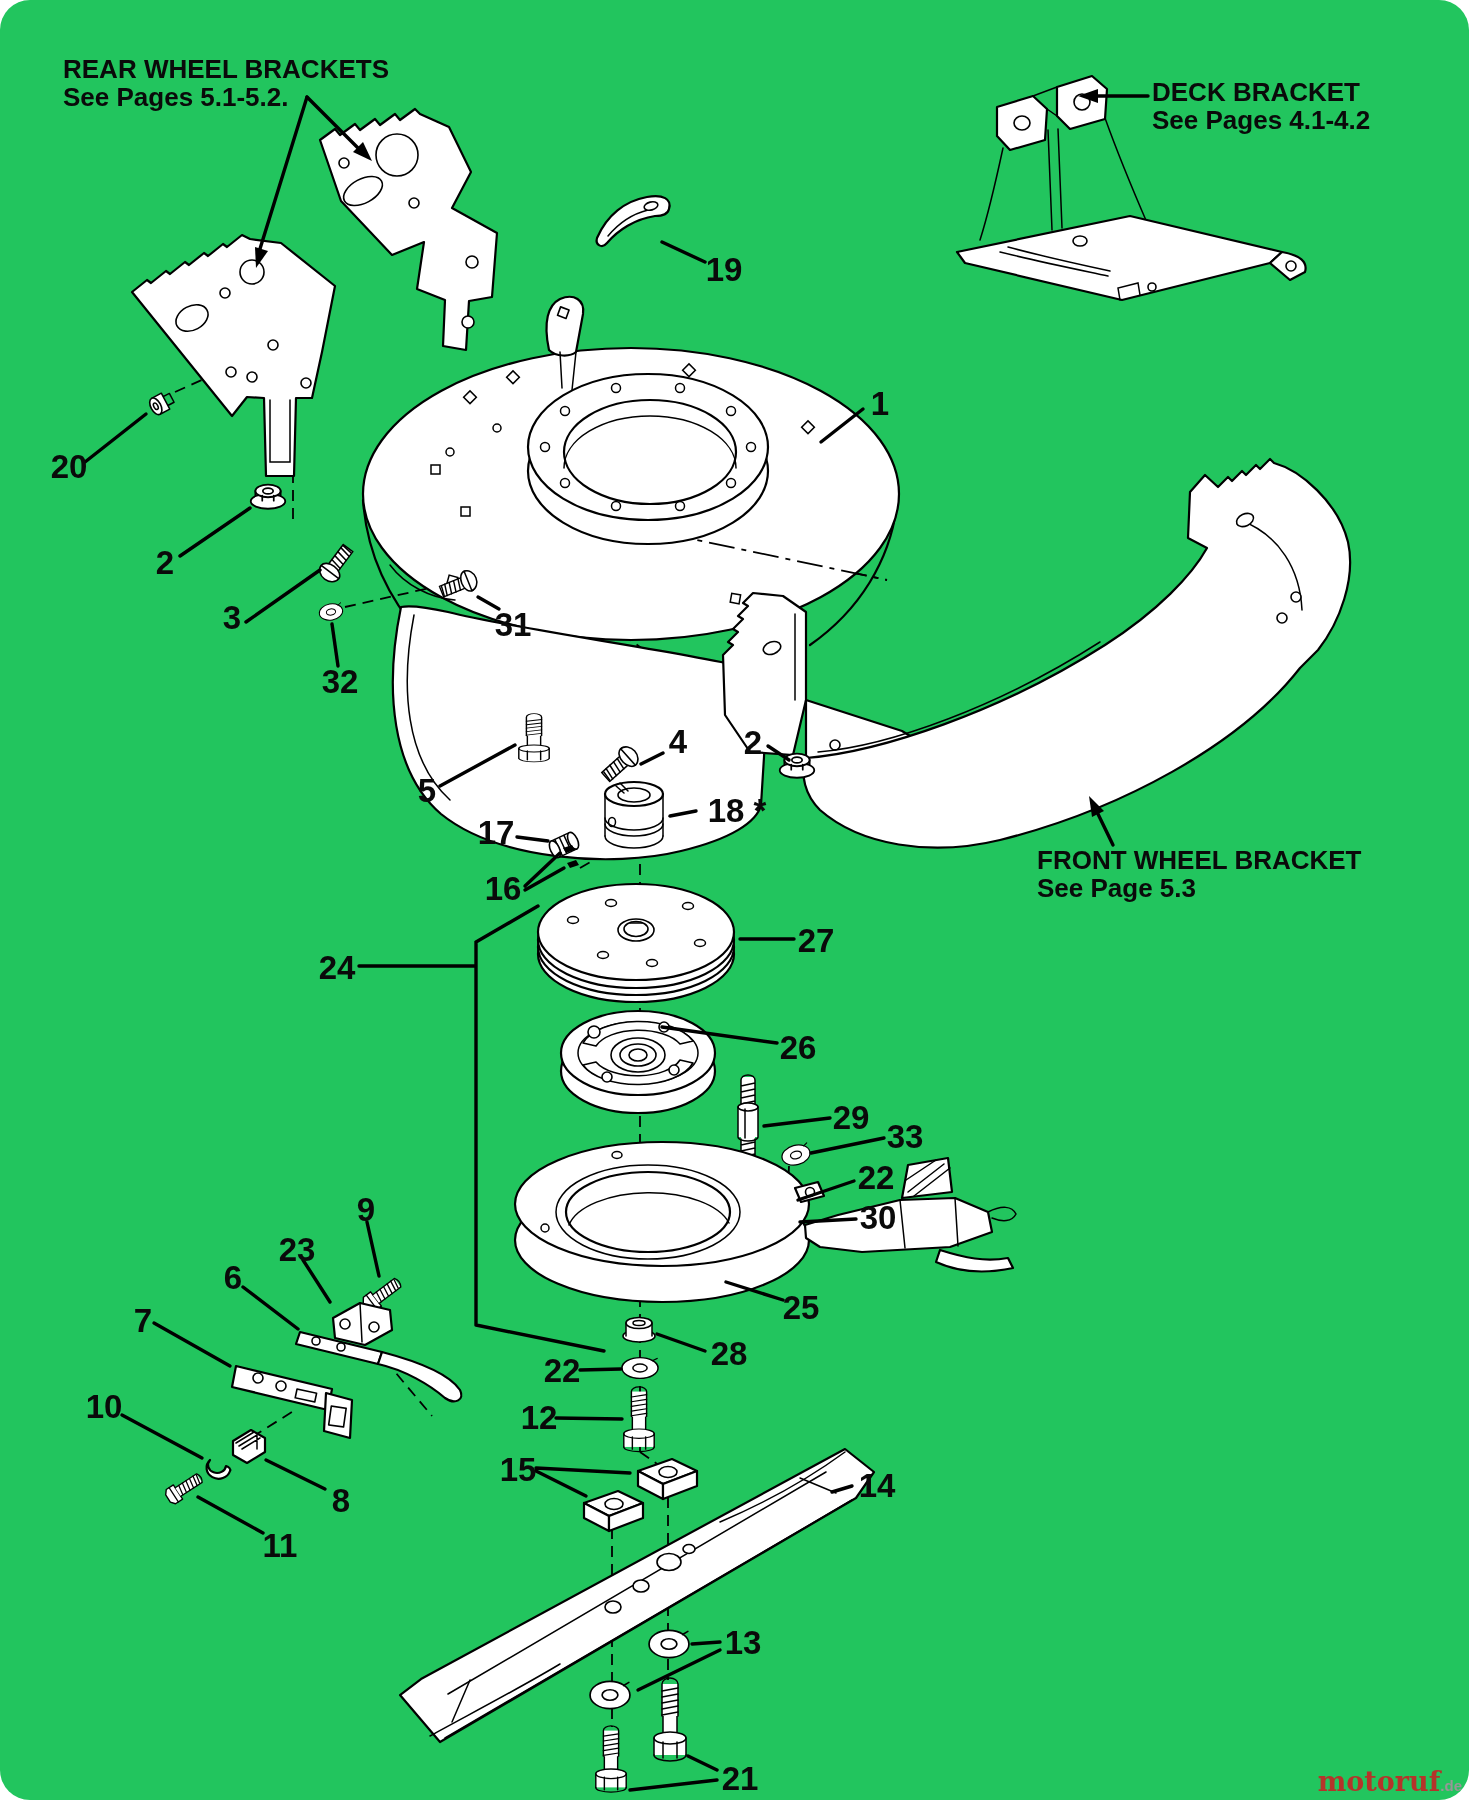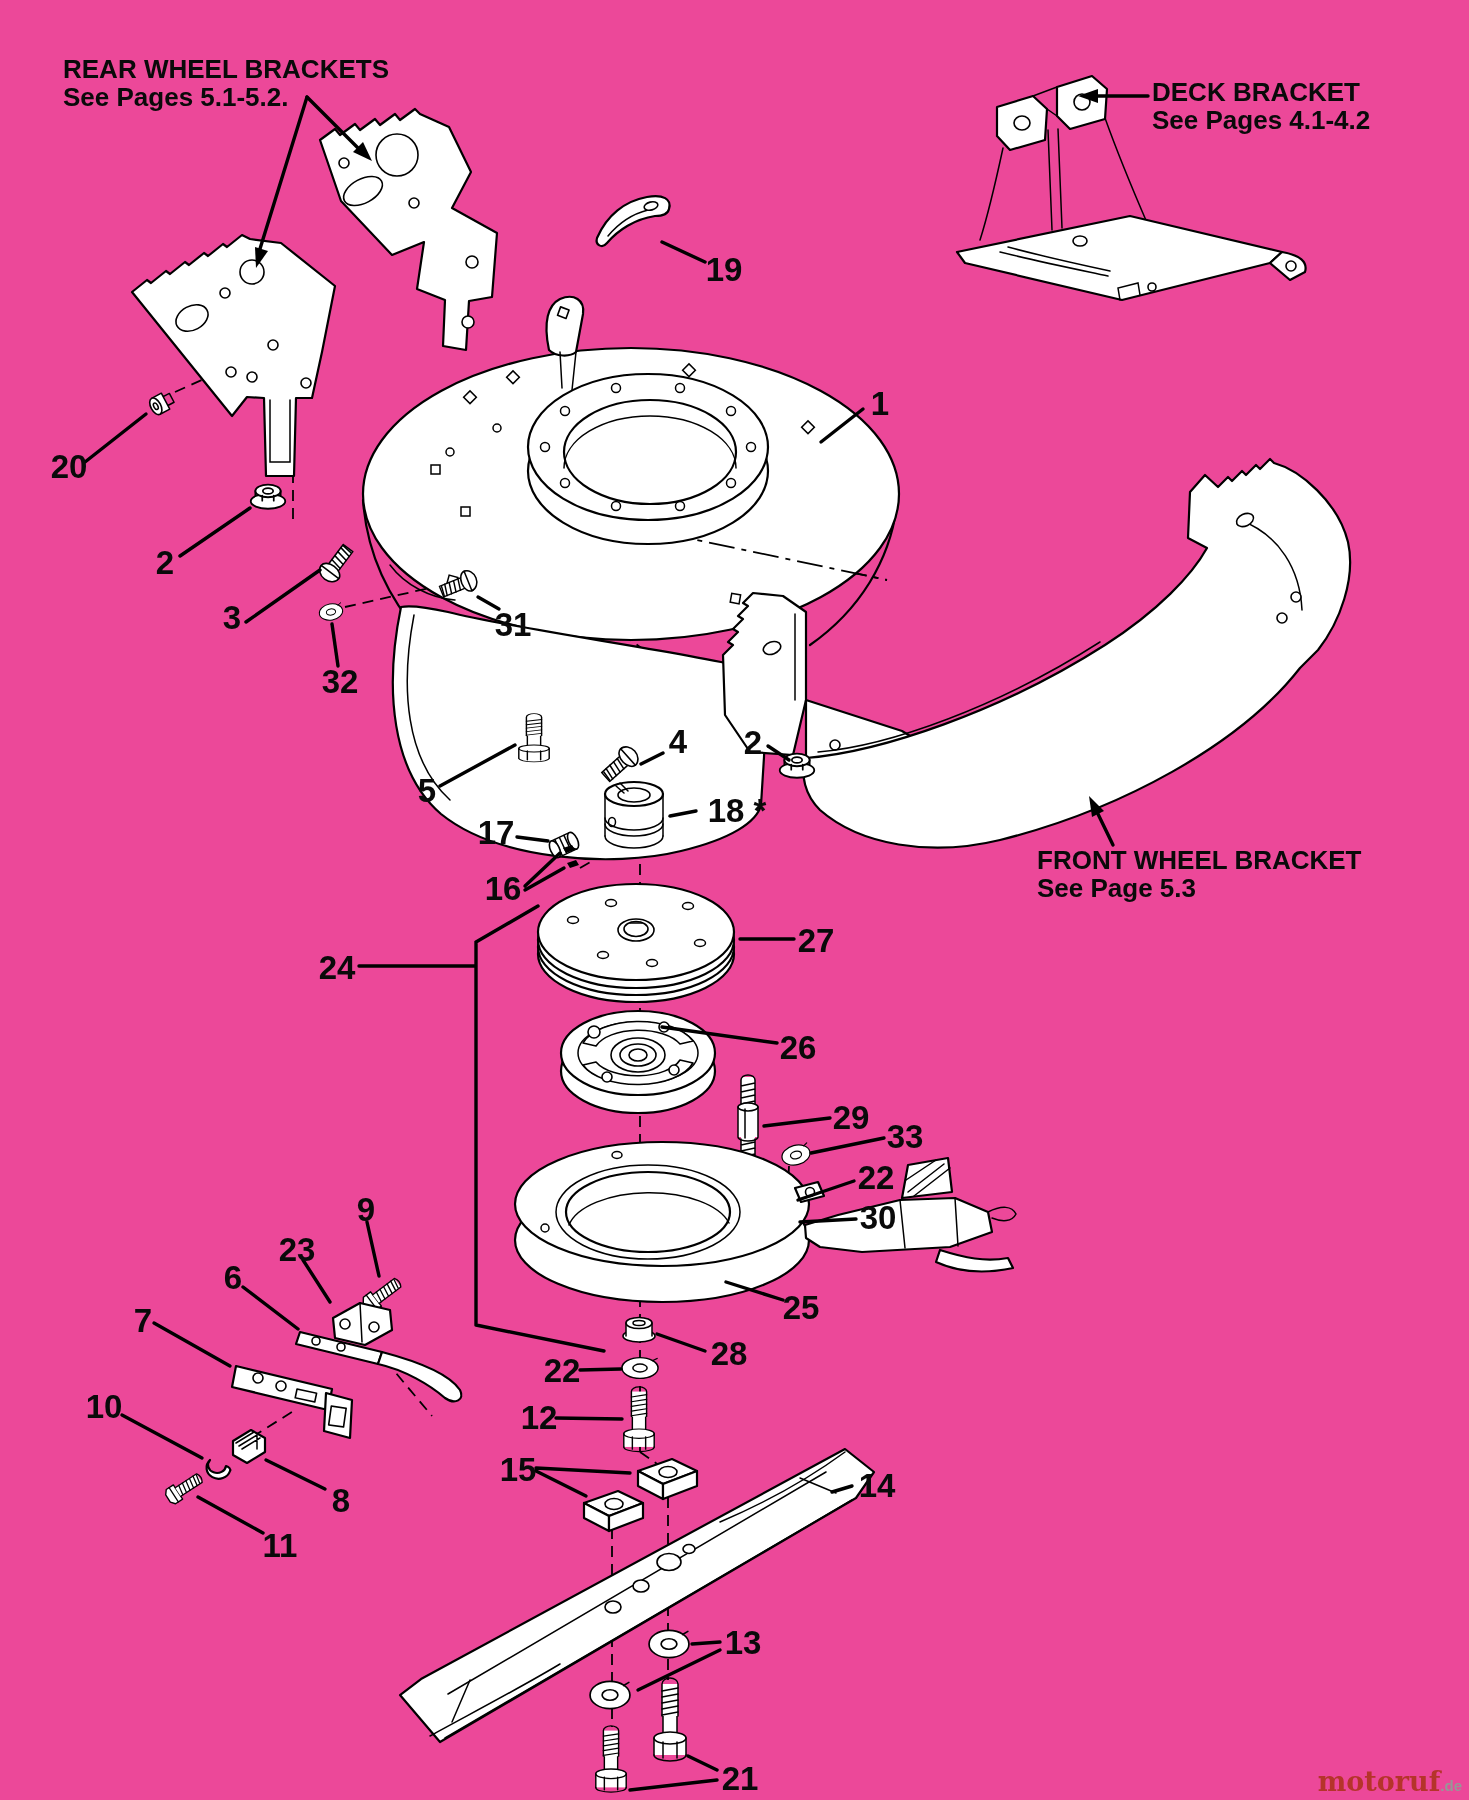--- a/index.html
+++ b/index.html
@@ -1,17 +1,17 @@
 <!DOCTYPE html>
 <html><head>
 <meta charset="utf-8">
 <style>
   html,body{margin:0;padding:0;background:#fff;}
-  #stage{position:relative;width:1469px;height:1800px;background:#ec4899;overflow:hidden;
-         font-family:"Liberation Sans",sans-serif;}
+  #stage{position:relative;width:1469px;height:1800px;background:#22c55e;overflow:hidden;
+         font-family:"Liberation Sans",sans-serif;border-radius:30px;}
   svg{position:absolute;left:0;top:0;}
   .w{fill:#fff;stroke:#000;stroke-width:2.2;stroke-linejoin:round;}
   .wt{fill:#fff;stroke:#000;stroke-width:1.6;stroke-linejoin:round;}
   .s{fill:none;stroke:#000;stroke-width:2.2;stroke-linejoin:round;stroke-linecap:round;}
   .t{fill:none;stroke:#000;stroke-width:1.5;stroke-linecap:round;}
   .ld{fill:none;stroke:#000;stroke-width:3.4;stroke-linecap:round;}
   .dsh{fill:none;stroke:#000;stroke-width:1.8;stroke-dasharray:11 7;}
   .ddot{fill:none;stroke:#000;stroke-width:1.8;stroke-dasharray:26 7 5 7;}
   .blk{fill:#000;stroke:none;}
   .lbl{font:bold 33px "Liberation Sans",sans-serif;fill:#0a0a0a;}

